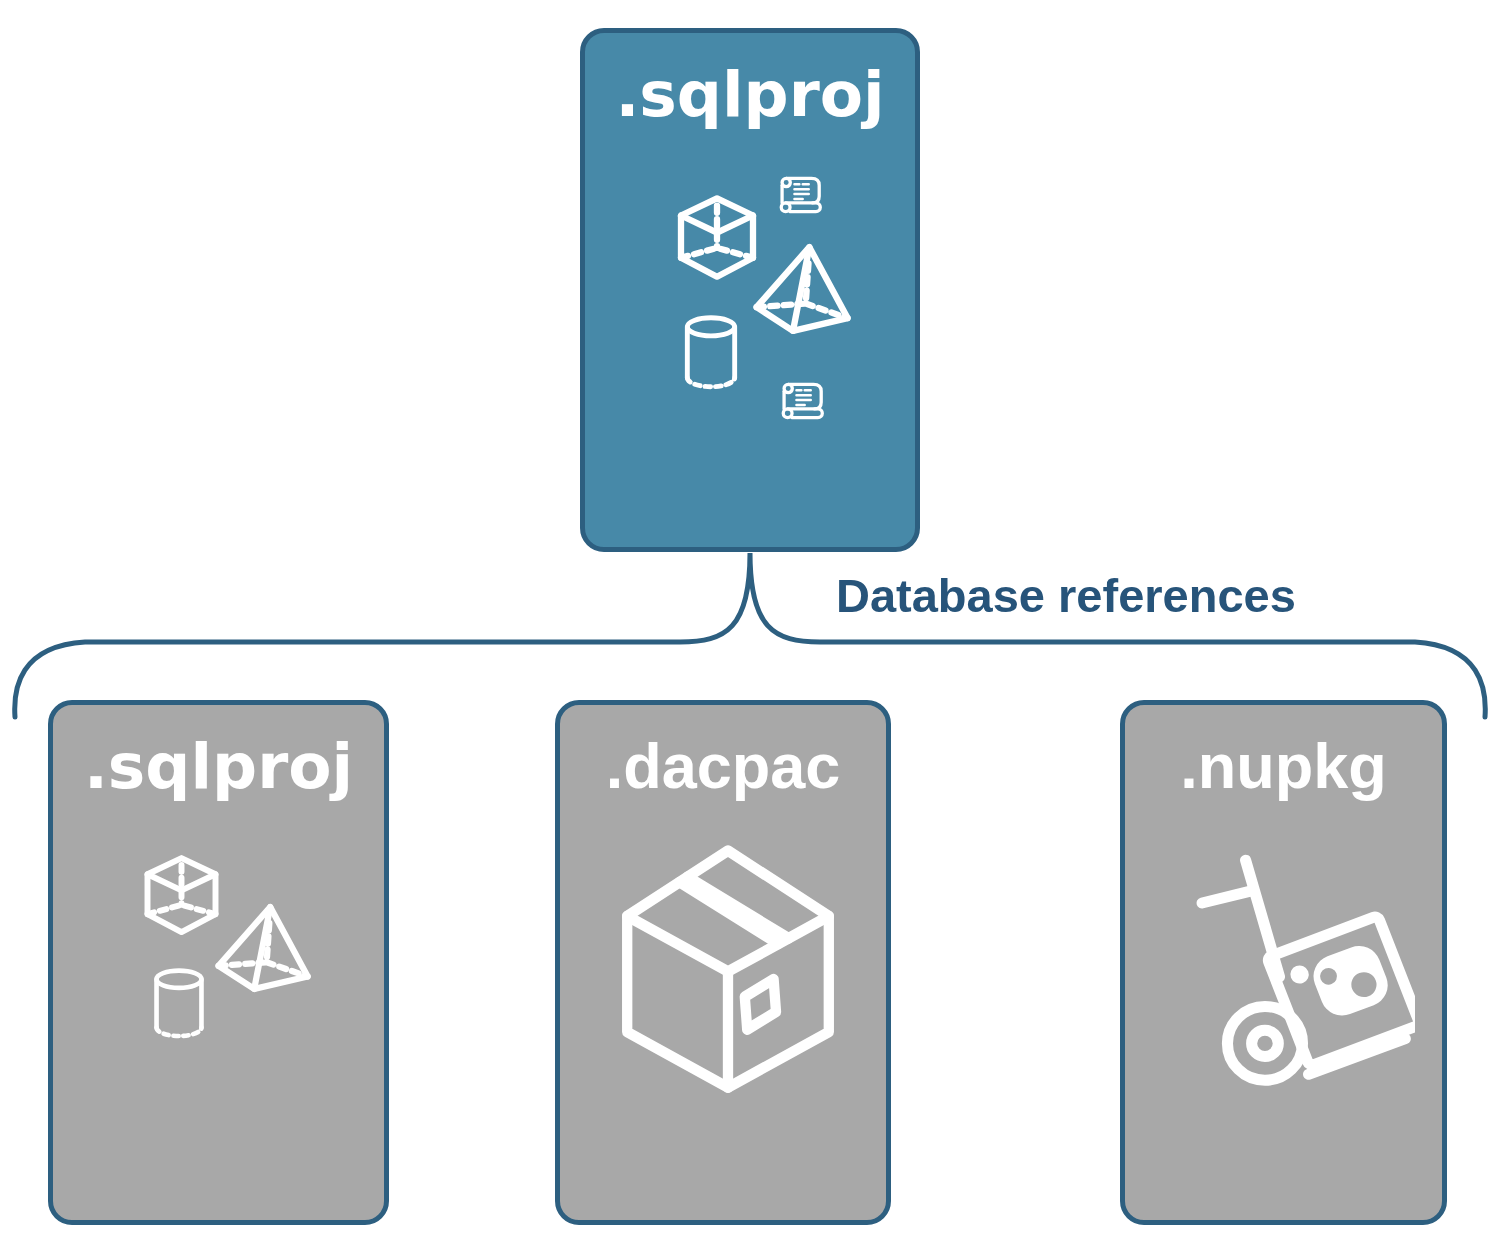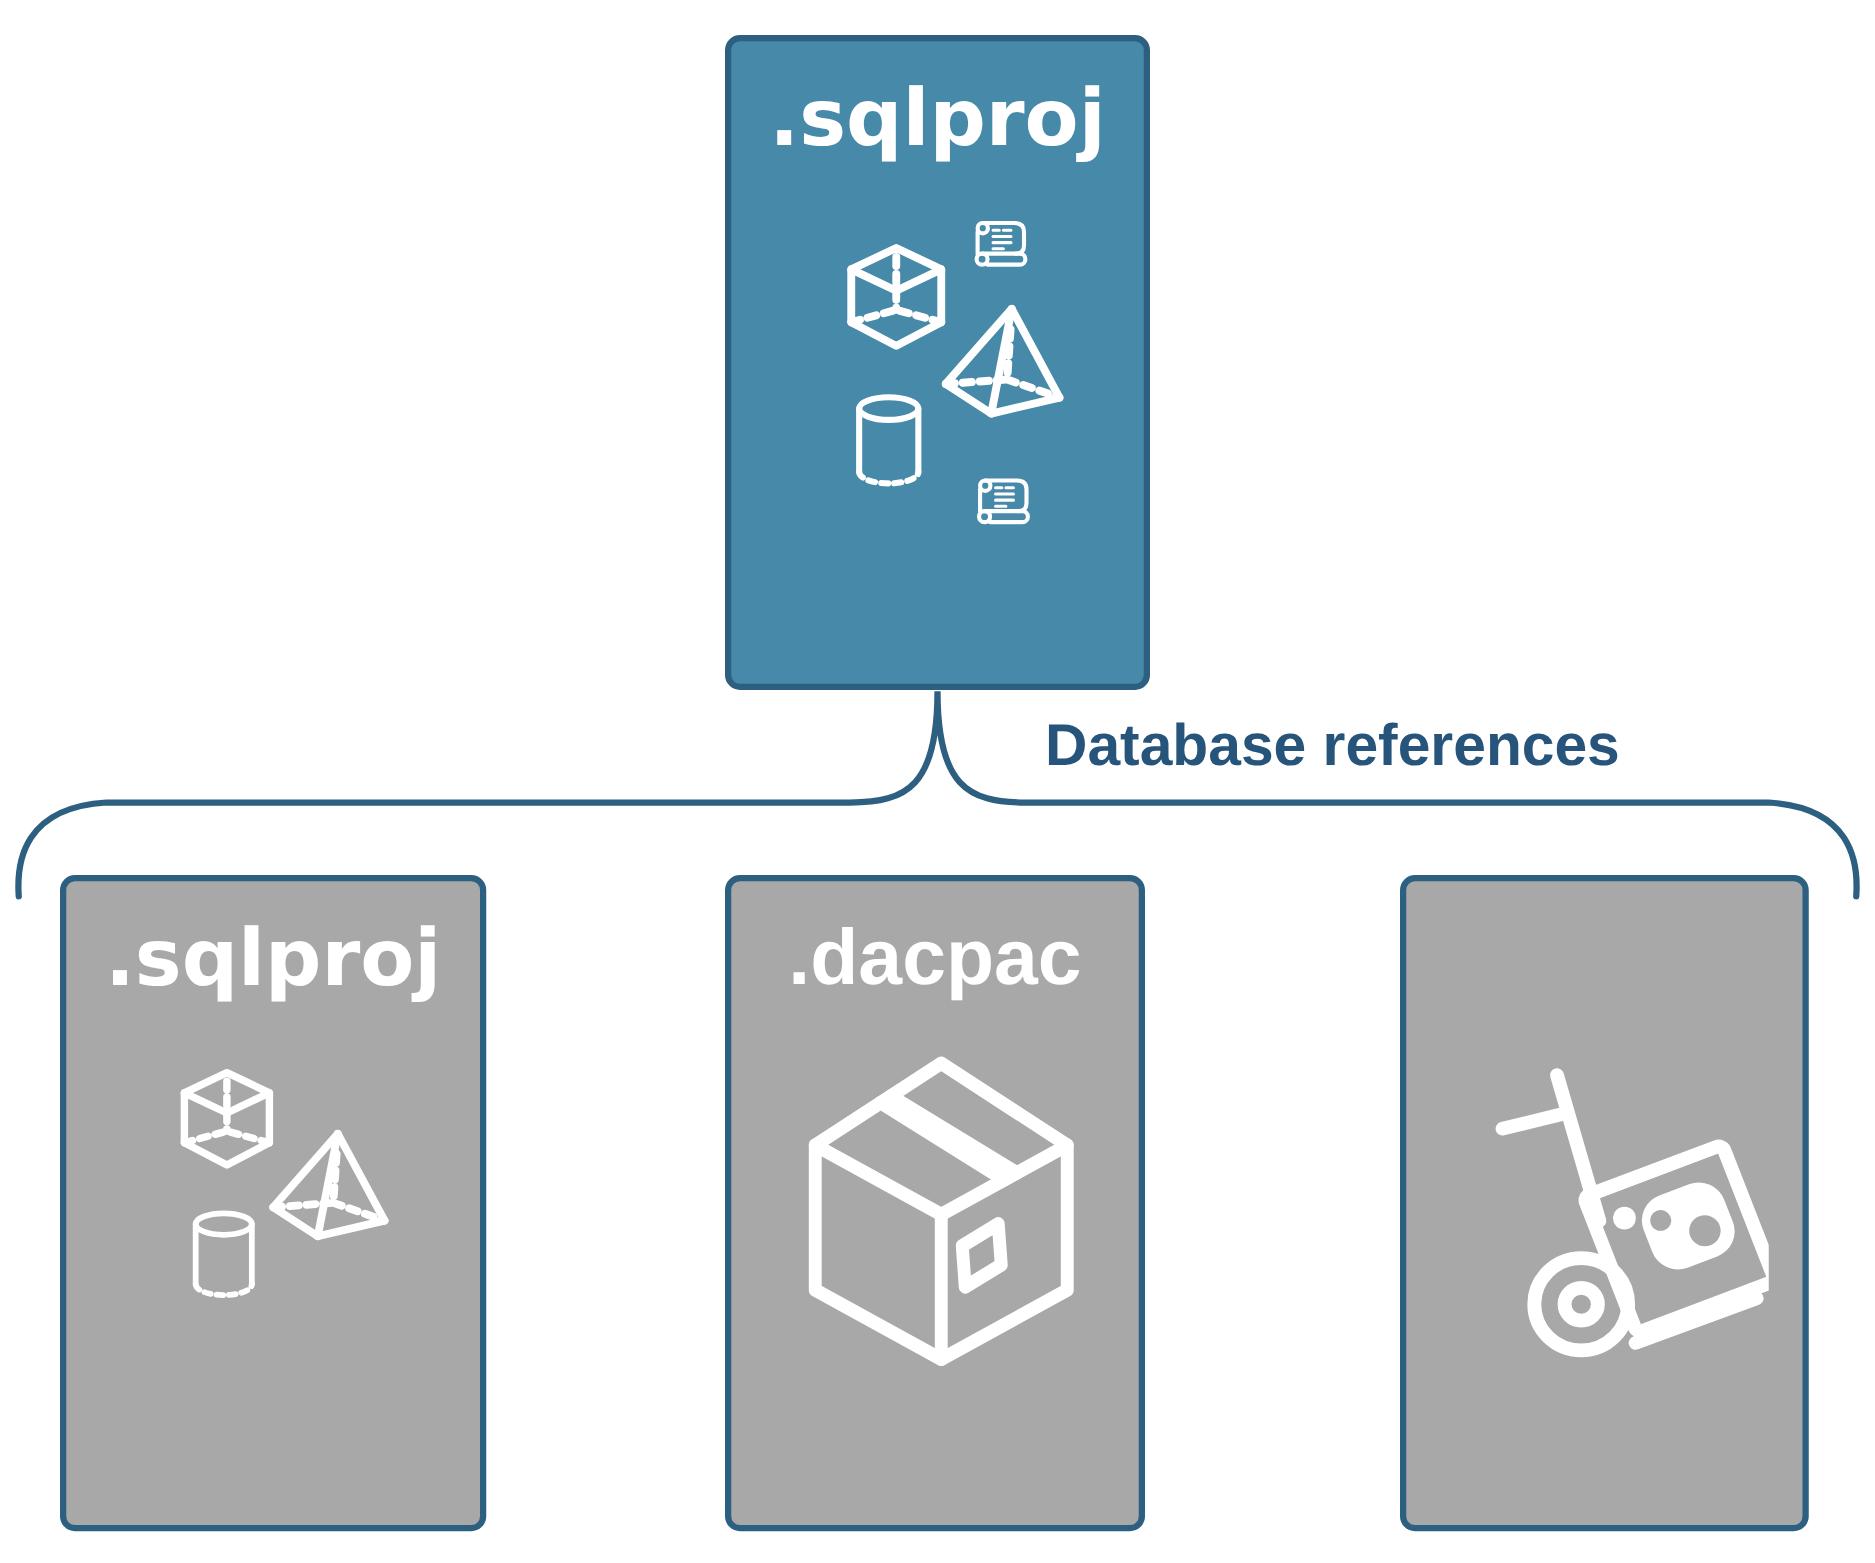--- a/index.html
+++ b/index.html
@@ -3,21 +3,21 @@
 <meta charset="utf-8">
 <style>
   html,body{margin:0;padding:0;background:#ffffff;}
   .canvas{
     position:relative;width:1500px;height:1250px;background:#ffffff;
     font-family:"Liberation Sans",sans-serif;overflow:hidden;
   }
   .card{
     position:absolute;box-sizing:border-box;
     border:5px solid var(--border-blue,#2D5F80);
-    border-radius:12px;
+    border-radius:24px;
   }
   .card-blue{background:var(--card-blue,#4789A8);}
   .card-gray{background:var(--card-gray,#A8A8A8);}
   .card-title{
     text-align:center;font-weight:bold;font-size:63px;line-height:1.1;
     color:var(--icon-white,#ffffff);padding-top:27px;letter-spacing:0px;
     font-family:"DejaVu Sans","Liberation Sans",sans-serif;
   }
   .arial-title{font-family:"Liberation Sans",sans-serif;}
   .icon{position:absolute;}
@@ -113,35 +113,36 @@
 
     <svg class="icon" style="left:92px;top:263px;" width="68" height="74" viewBox="0 0 80 112">
       <g stroke-width="7">
         <ellipse cx="40" cy="17" rx="34" ry="13"></ellipse>
         <path d="M6 17 L6 90 M74 17 L74 90"></path>
         <path stroke-dasharray="8 7" d="M6 90 A34 13 0 0 0 74 90"></path>
       </g>
     </svg>
   </div>
 
-  <div class="card card-gray" style="left:580px;top:700px;width:336px;height:525px;">
+  <div class="card card-gray" style="left:555px;top:700px;width:336px;height:525px;">
     <div class="card-title arial-title">.dacpac</div>
 
     <svg class="icon" style="left:48px;top:128px;" width="240" height="262" viewBox="0 0 100 104" preserveAspectRatio="none">
       <g stroke-width="4.3">
         <path d="M8 33 L50 7 L92 33 L92 79 L50 101 L8 79 Z"></path>
         <path d="M8 33 L50 55 L92 33"></path>
         <path d="M50 55 L50 101"></path>
         <path d="M29.8 19.5 L71 44 M33.2 17.4 L75.2 41.8"></path>
         <path d="M57 65 L69 58 L70 71 L58 78 Z"></path>
       </g>
     </svg>
   </div>
 
   <div class="card card-gray" style="left:1120px;top:700px;width:327px;height:525px;">
+    <div class="card-title arial-title">.nupkg</div>
 
     <svg class="icon" style="left:48px;top:148px;" width="242" height="238" viewBox="0 0 100 100" preserveAspectRatio="none">
       <g stroke-width="4.6">
         <path d="M30 3 L44 52"></path>
         <path d="M32 16 L12 21"></path>
         <circle cx="38" cy="80" r="15.5"></circle>
         <circle cx="38" cy="80" r="5.5"></circle>
         <path d="M56 93 L96 78"></path>
         <g transform="translate(70.5,58) rotate(-21)">
           <rect x="-24.5" y="-24.5" width="49" height="49" rx="2"></rect>

